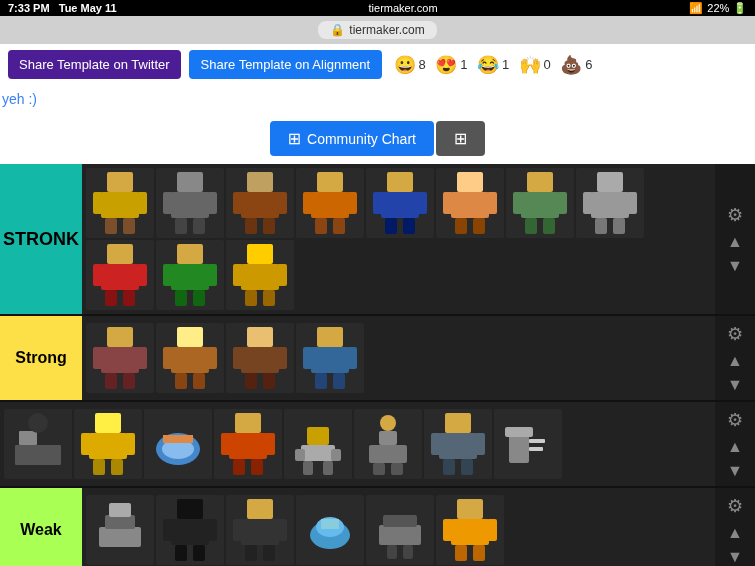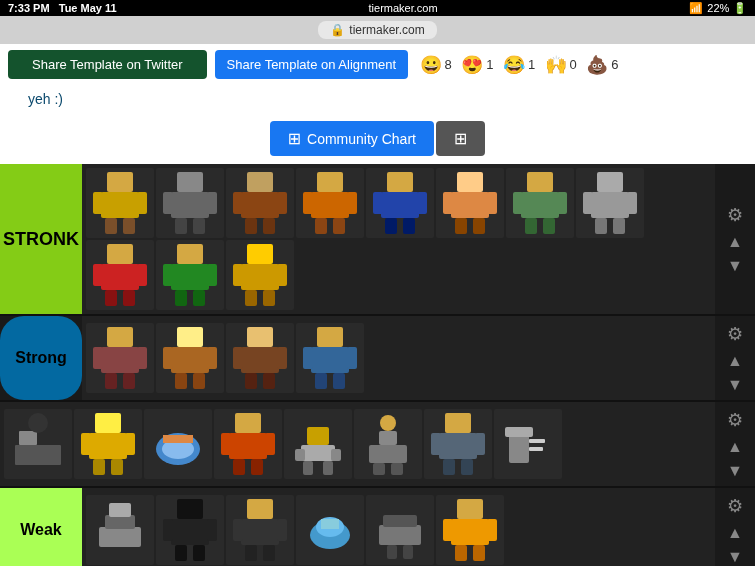--- a/index.html
+++ b/index.html
@@ -48,25 +48,25 @@
 
     
     .action-bar {
       display: flex;
       align-items: center;
       padding: 6px 8px;
       gap: 8px;
       background: #fff;
     }
     .btn-twitter {
-      background: #14532d;
+      background: #4c1d95;
       color: #fff;
       border: none;
       border-radius: 4px;
-      padding: 7px 24px;
+      padding: 7px 11px;
       font-size: 13px;
       font-weight: 500;
       cursor: pointer;
     }
     .btn-facebook {
       background: #1877f2;
       color: #fff;
       border: none;
       border-radius: 4px;
       padding: 7px 12px;
@@ -86,23 +86,23 @@
       gap: 2px;
       font-size: 18px;
     }
     .emoji-count {
       font-size: 13px;
       color: #333;
     }
 
     
     .comment-area {
-      padding: 6px 28px;
+      padding: 6px 2px;
       font-size: 14px;
-      color: #0c4a6e;
+      color: #3b82f6;
     }
 
     
     .tab-bar {
       display: flex;
       justify-content: center;
       gap: 2px;
       padding: 8px 0;
       background: #fff;
     }
@@ -148,22 +148,22 @@
       display: flex;
       align-items: center;
       justify-content: center;
       font-weight: 700;
       font-size: 16px;
       color: #000;
       text-align: center;
       padding: 4px;
     }
 
-    .tier-label.stronk { background: #84cc16; font-size: 18px; min-height: 130px; }
-    .tier-label.strong { background: #0369a1; border-radius: 24px; }
+    .tier-label.stronk { background: #14b8a6; font-size: 18px; min-height: 130px; }
+    .tier-label.strong { background: #fde047; }
     .tier-label.idk    { background: #ffff55; }
     .tier-label.weak   { background: #aaff55; }
 
     .tier-items {
       flex: 1;
       display: flex;
       flex-wrap: wrap;
       align-items: center;
       padding: 4px;
       gap: 2px;

